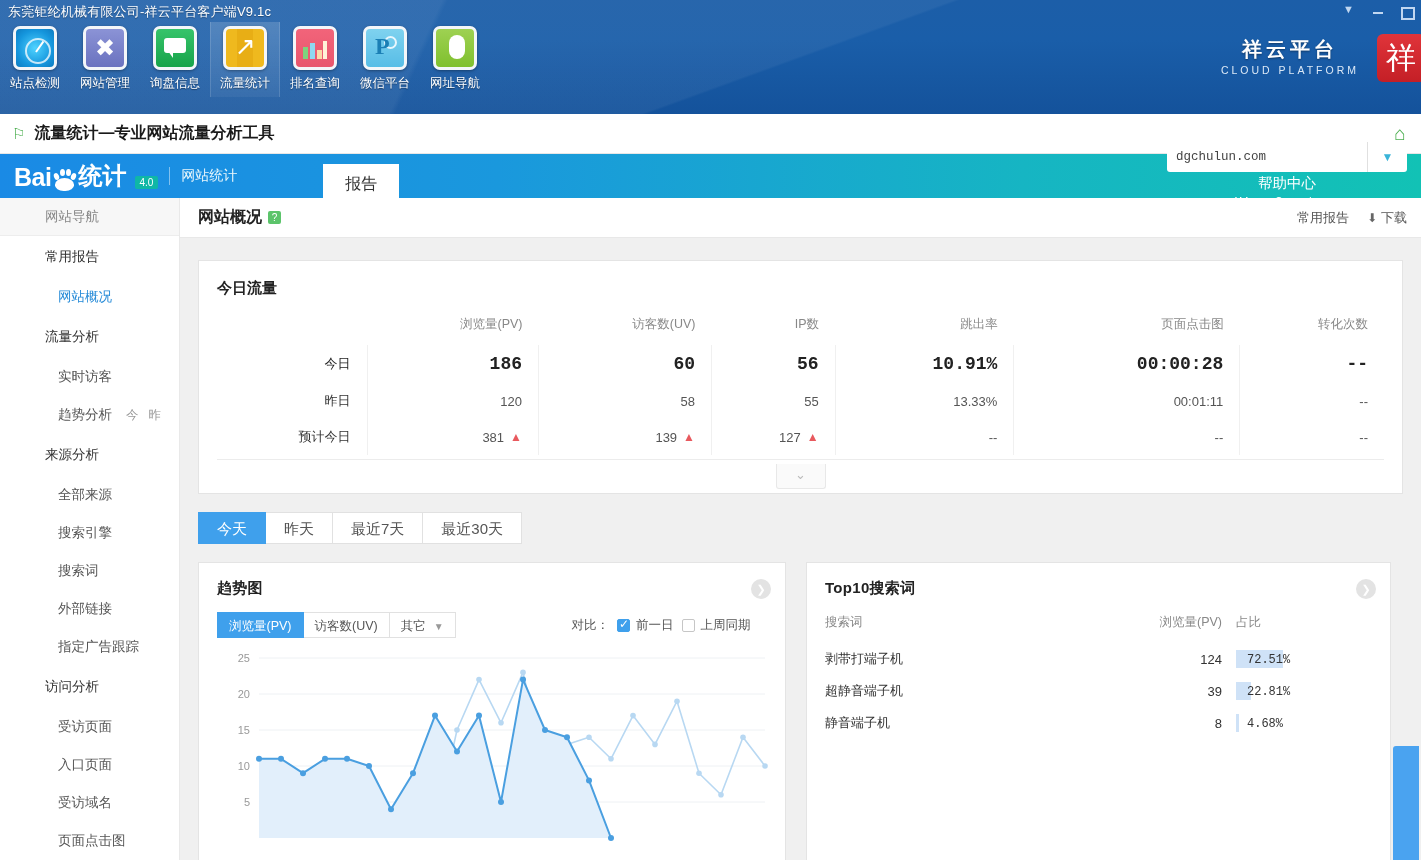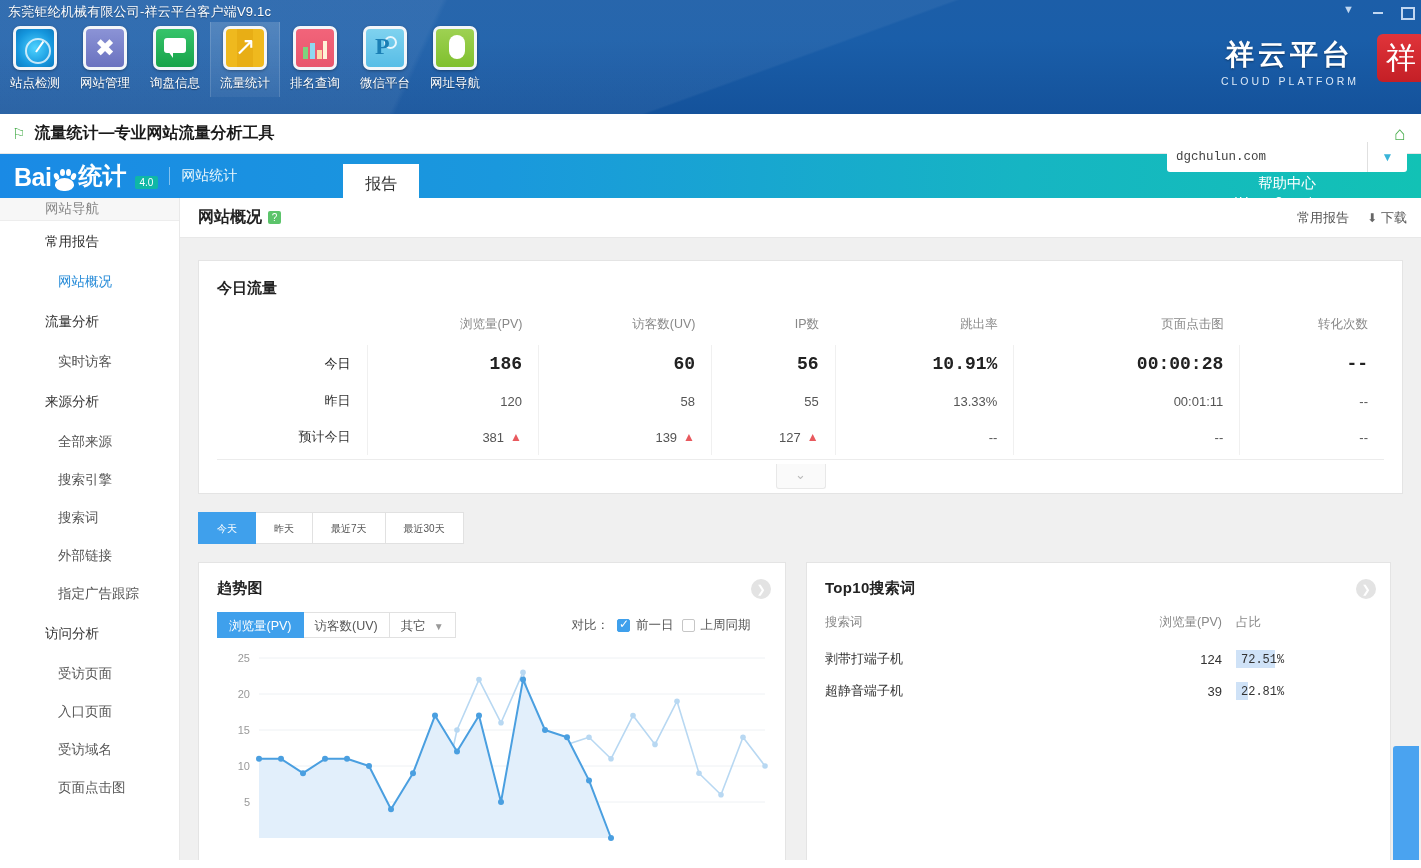--- a/index.html
+++ b/index.html
@@ -118,21 +118,21 @@
   }
   .ico-mouse { background:linear-gradient(180deg,#9ed152,#7fc02e); }
   .ico-mouse:after{
     content:""; position:absolute; left:13px; top:6px; width:16px; height:24px;
     background:#fff; border-radius:8px;
   }
 
   .brand {
     position:absolute; right:62px; top:36px; text-align:center; color:#fff;
   }
-  .brand-cn { font-size:28px; font-weight:bold; letter-spacing:4px; text-shadow:0 1px 2px rgba(0,0,0,.4);text-align:center; }
+  .brand-cn { font-size:20px; font-weight:bold; letter-spacing:4px; text-shadow:0 1px 2px rgba(0,0,0,.4);text-align:center; }
   .brand-en { font-size:10.5px; letter-spacing:3px; margin-top:1px; color:#dbe8f6; }
   .brand-badge {
     position:absolute; right:-4px; top:34px; width:48px; height:48px;
     background:linear-gradient(180deg,#e0343a,#c41f26); border-radius:6px;
     color:#fff; font-size:30px; line-height:48px; text-align:center;
     font-family:"Liberation Serif", serif;
   }
 
   
   .sub-banner {
@@ -166,21 +166,21 @@
   .bd-paw i:nth-child(2){left:8px;top:0px;}
   .bd-paw i:nth-child(3){left:14px;top:0px;}
   .bd-paw i:nth-child(4){left:19px;top:4px;transform:rotate(22deg);}
   .bd-tj { font-size:24px; font-weight:bold; }
   .bd-ver {
     margin-left:9px; margin-bottom:3px; background:#0fb7a6; color:#fff;
     font-size:10px; padding:1px 5px 1px 4px; border-radius:2px; align-self:flex-end;
   }
   .bd-divider { width:1px;height:18px;background:rgba(255,255,255,.45); margin:0 11px; align-self:center;}
   .bd-sub { color:#eaf7fb; font-size:14px; align-self:center; }
-  .bd-tabs { margin-left:78px; height:56px; display:flex; align-items:flex-end;padding-left:28px; }
+  .bd-tabs { margin-left:58px; height:56px; display:flex; align-items:flex-end;padding-left:28px; }
   .bd-tab {
     padding:0 22px; height:40px; line-height:40px; font-size:16px; color:#fff; cursor:pointer;
   }
   .bd-tab.active { background:#fff; color:#333; font-weight:normal; }
   .bd-right { margin-left:auto; display:flex; align-items:center; gap:2px; padding-right:14px;flex-direction:column; }
   .site-select {
     width:240px; height:30px; background:#fff; border-radius:3px;
     display:flex; align-items:center; position:relative; cursor:pointer;
   }
   .site-select .val { flex:1; padding-left:9px; font-size:12.5px; color:#444;
@@ -192,21 +192,21 @@
   .help-link { color:#fff; font-size:14.5px; cursor:pointer; }
   .guest { color:#fff; font-size:13.5px; cursor:pointer;
     font-family:"Liberation Mono","DejaVu Sans Mono",monospace; }
 
   
   .body-wrap { display:flex; height:662px; }
 
   
   .sidebar { width:180px; background:#fff; border-right:1px solid #e9e9e9; }
   .side-nav-top {
-    height:23px; display:flex; align-items:center; padding-left:45px;
+    height:38px; display:flex; align-items:center; padding-left:45px;
     background:#f7f7f7; border-bottom:1px solid #ededed; color:#888; font-size:13.5px; cursor:pointer;
   }
   .side-item { font-size:13.5px; cursor:pointer; white-space:nowrap; }
   .side-item.group { padding:12px 0 12px 45px; color:#333; }
   .side-item.sub { padding:10px 0 10px 58px; color:#555; }
   .side-item.active { color:#268bd8; }
   .side-sub-tags { margin-left:14px; color:#999; font-size:12.5px; }
   .side-sub-tags b { font-weight:normal; margin-right:10px; }
 
   
@@ -255,21 +255,21 @@
   }
   .expander {
     width:50px; height:25px; border:1px solid #e8e8e8; border-top:none;
     background:#fafafa; color:#bbb; text-align:center; line-height:22px;
     font-size:13px; cursor:pointer; border-radius:0 0 3px 3px;
   }
 
   
   .ptabs { display:flex; margin:18px 0 0; }
   .ptab {
-    height:32px; line-height:32px; padding:0 18px; font-size:10px;
+    height:32px; line-height:32px; padding:0 18px; font-size:15px;
     background:#fff; border:1px solid #e1e1e1; border-left:none; color:#555; cursor:pointer;
   }
   .ptab:first-child { border-left:1px solid #e1e1e1; }
   .ptab.active { background:#3fa0ec; border-color:#3fa0ec; color:#fff; }
 
   
   .row2 { display:flex; gap:20px; margin-top:18px; }
   .panel { background:#fff; border:1px solid #e4e4e4; position:relative; }
   .panel-trend { width:588px; height:300px; padding:16px 18px 0; }
   .panel-top10 { width:585px; height:300px; padding:16px 18px 0; }
@@ -304,21 +304,21 @@
 
   
   table.t10 { width:100%; border-collapse:collapse; margin-top:16px; }
   table.t10 th {
     font-weight:normal; color:#888; font-size:12.5px; text-align:right; padding:0 0 14px;
   }
   table.t10 th.kw { text-align:left; }
   table.t10 td { font-size:13px; color:#333; padding:5px 0 9px; text-align:right;margin-left:48px; }
   table.t10 td.kw { text-align:left; }
   table.t10 td.pct { text-align:left; padding-left:14px; width:150px; }
-  .pctbar { position:relative; display:inline-block; padding:1px 5px; min-width:46px; }
+  .pctbar { position:relative; display:inline-block; padding:1px 11px; min-width:46px; }
   .pctbar .fill {
     position:absolute; left:0; top:0; height:100%; background:#cfe2f7;
   }
   .pctbar span { position:relative;
     font-family:"Liberation Mono","DejaVu Sans Mono",monospace; font-size:12px; color:#333; }
 
   
   .side-tab {
     position:absolute; right:2px; top:548px; width:26px; height:120px;
     background:#4aa3f0; border-radius:3px 0 0 3px; cursor:pointer;
@@ -416,20 +416,23 @@
 <div class="body-wrap">
 
   <div class="sidebar">
     <div class="side-nav-top">网站导航</div>
 
     <div class="side-item group">常用报告</div>
     <div class="side-item sub active">网站概况</div>
 
     <div class="side-item group">流量分析</div>
     <div class="side-item sub">实时访客</div>
+    <div class="side-item sub">
+      <span>趋势分析</span><span class="side-sub-tags"><b>今</b><b>昨</b></span>
+    </div>
 
     <div class="side-item group">来源分析</div>
     <div class="side-item sub">全部来源</div>
     <div class="side-item sub">搜索引擎</div>
     <div class="side-item sub">搜索词</div>
     <div class="side-item sub">外部链接</div>
     <div class="side-item sub">指定广告跟踪</div>
 
     <div class="side-item group">访问分析</div>
     <div class="side-item sub">受访页面</div>
@@ -616,20 +619,30 @@
               <tr>
                 <td class="kw">超静音端子机</td>
                 <td>39</td>
                 <td class="pct">
                   <span class="pctbar">
                     <span class="fill" style="width: 22.81%;"></span>
                     <span>22.81%</span>
                   </span>
                 </td>
               </tr>
+              <tr>
+                <td class="kw">静音端子机</td>
+                <td>8</td>
+                <td class="pct">
+                  <span class="pctbar">
+                    <span class="fill" style="width: 4.68%;"></span>
+                    <span>4.68%</span>
+                  </span>
+                </td>
+              </tr>
             </tbody>
           </table>
         </div>
 
       </div>
     </div>
 
     <div class="side-tab"></div>
   </div>
 </div>

